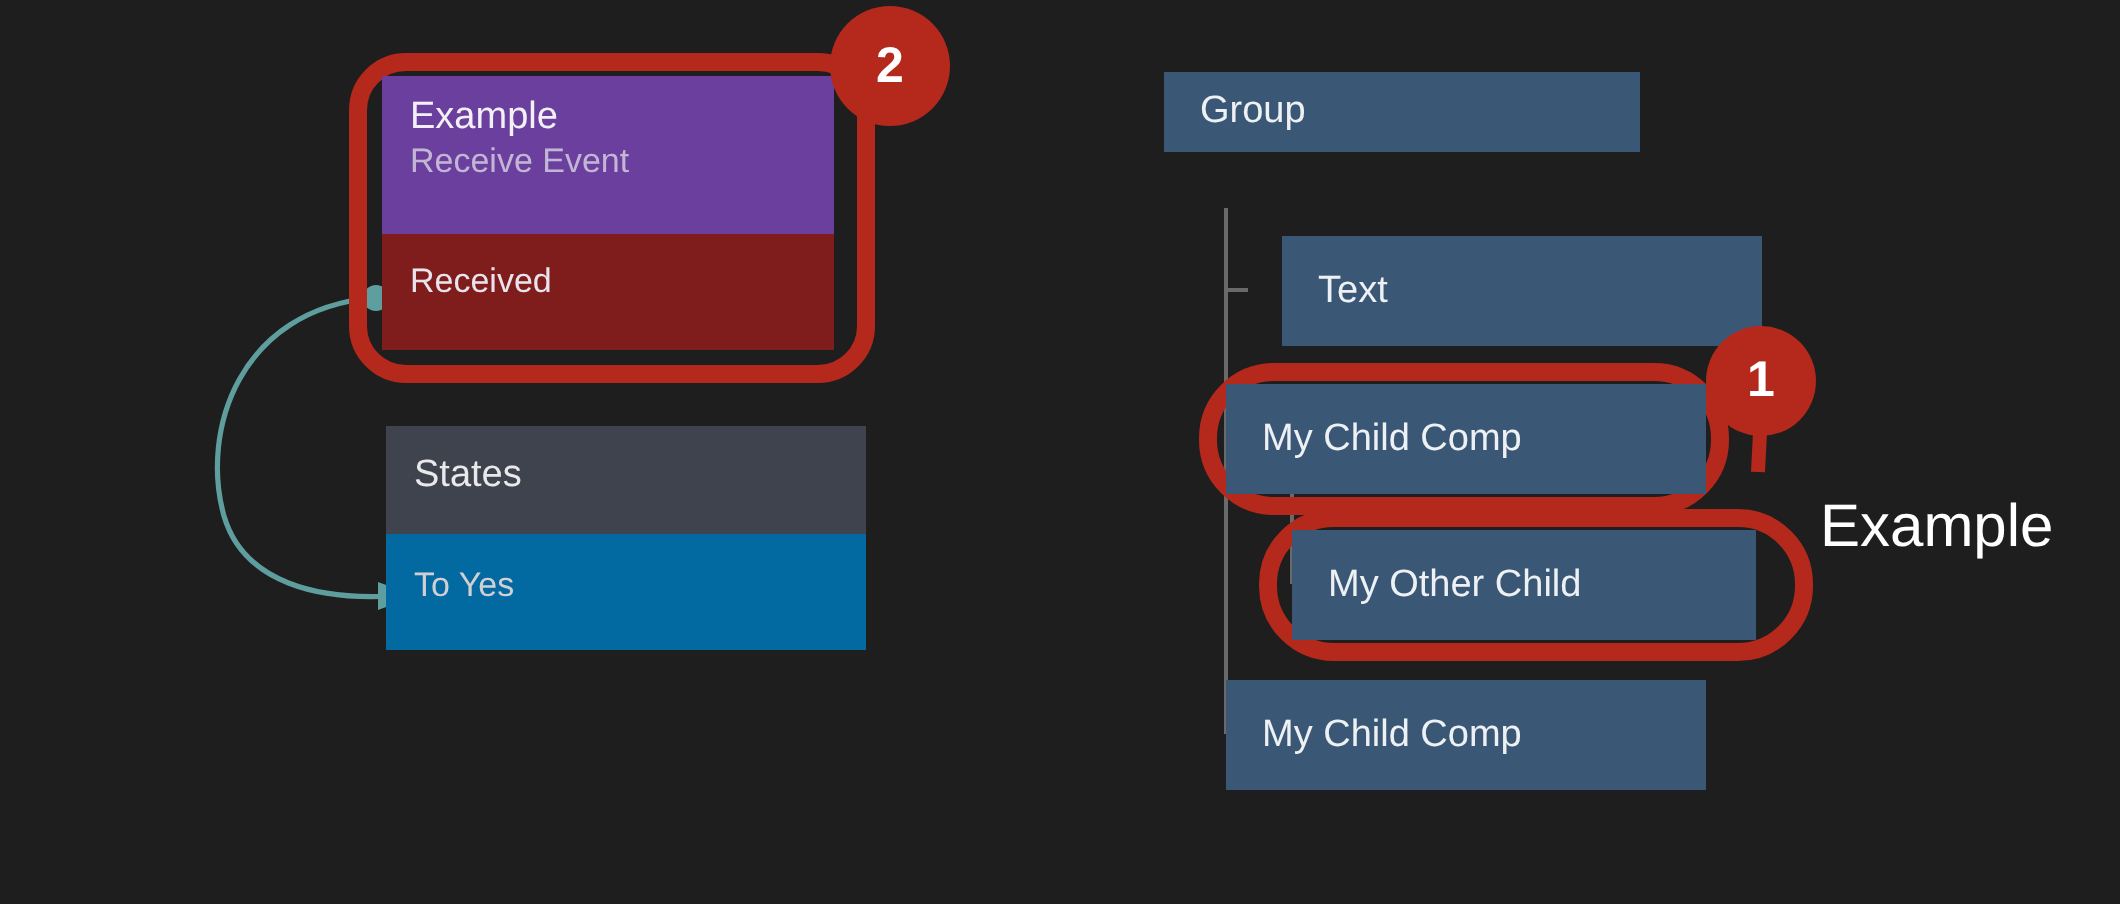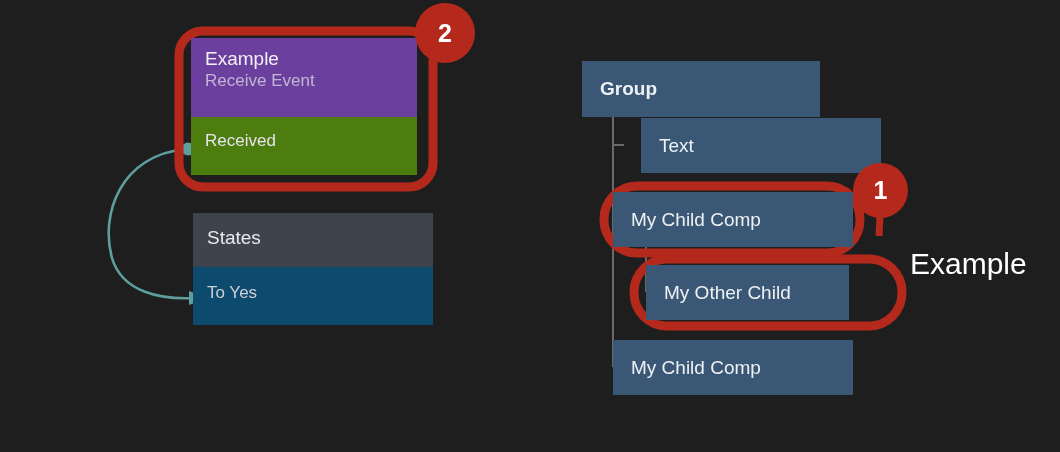--- a/index.html
+++ b/index.html
@@ -62,39 +62,39 @@
     top: 38px;
     width: 226px;
     height: 137px;
   }
   #event-node .node-header {
     height: 79px;
     background: #6b3f9e;
   }
   #event-node .node-body {
     height: 58px;
-    background: #4d7c0f;
+    background: #7f1d1d;
     padding-top: 14px;
   }
 
   
   #states-node {
     left: 193px;
     top: 213px;
     width: 240px;
     height: 112px;
   }
   #states-node .node-header {
     height: 54px;
     background: #3f434d;
     padding-top: 14px;
   }
   #states-node .node-body {
     height: 58px;
-    background: #0c4a6e;
+    background: #0369a1;
     padding-top: 16px;
   }
   #states-node .node-title { color: #e9e9ec; }
   #states-node .node-row { color: #cfcfd4; }
 
   
   .tree-item {
     position: absolute;
     box-sizing: border-box;
     background: #3a5876;
@@ -204,33 +204,33 @@
 
   <div class="node" id="states-node">
     <div class="node-header">
       <div class="node-title">States</div>
     </div>
     <div class="node-body">
       <div class="node-row">To Yes</div>
     </div>
   </div>
 
-  <div class="tree-item" id="tree-root" style="left:582px; top:61px; width:238px; height:56px;font-weight:bold;">
+  <div class="tree-item" id="tree-root" style="left:582px; top:36px; width:238px; height:40px;">
     <span class="tree-item-label">Group</span>
   </div>
 
   <div class="tree-item" style="left:613px; top:118px; width:240px; height:55px;margin-left:28px;">
     <span class="tree-item-label">Text</span>
   </div>
 
   <div class="tree-item" style="left:613px; top:192px; width:240px; height:55px;">
     <span class="tree-item-label">My Child Comp</span>
   </div>
 
-  <div class="tree-item" style="left:646px; top:265px; width:203px; height:55px;">
+  <div class="tree-item" style="left:646px; top:265px; width:232px; height:55px;">
     <span class="tree-item-label">My Other Child</span>
   </div>
 
   <div class="tree-item" style="left:613px; top:340px; width:240px; height:55px;">
     <span class="tree-item-label">My Child Comp</span>
   </div>
 
   <div id="sender-label">Example</div>
 
   <div class="badge" id="badge-2">2</div>

